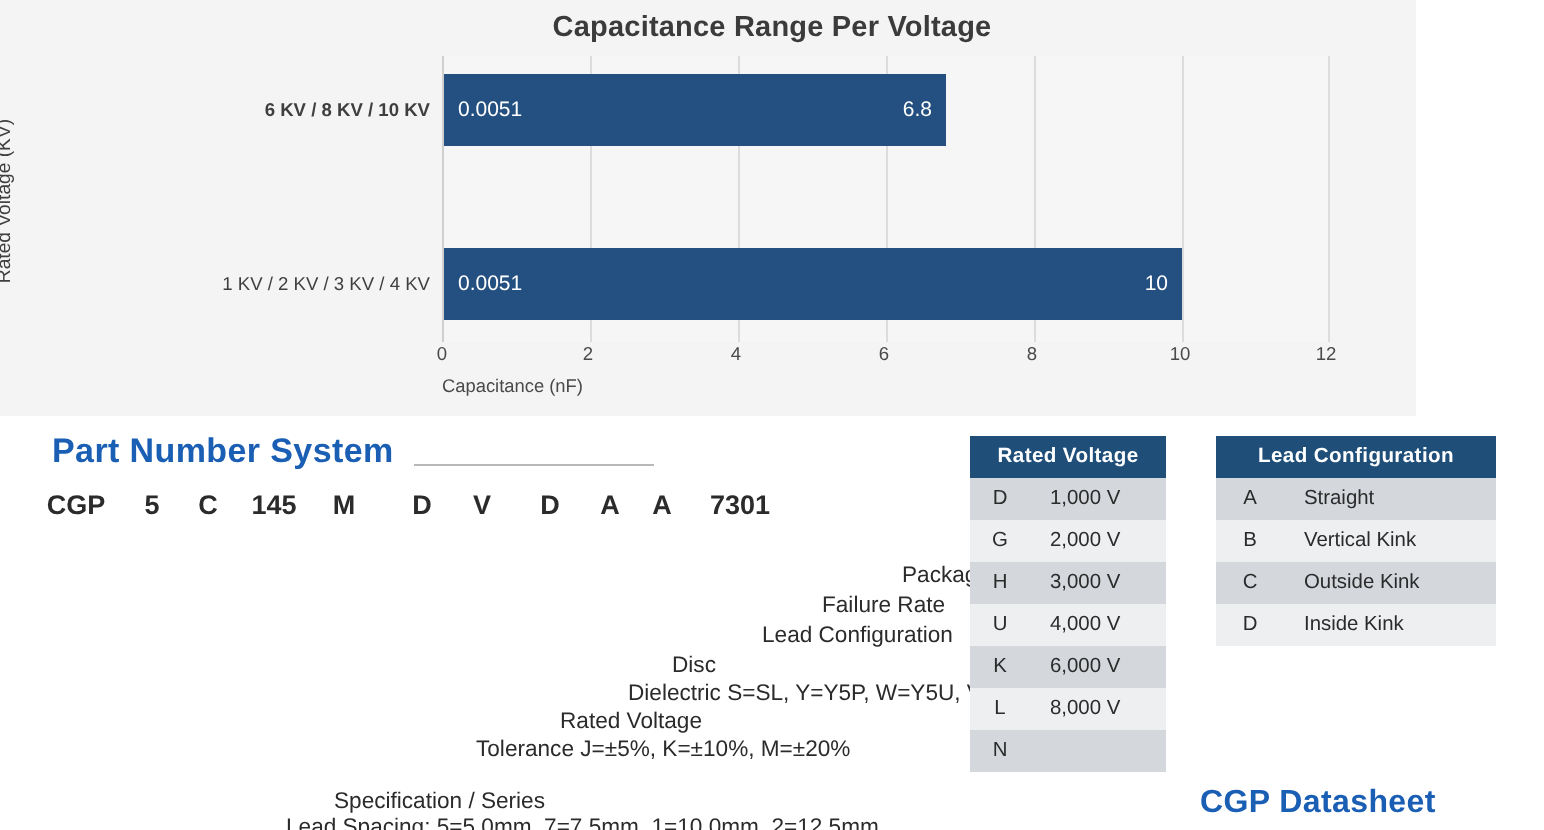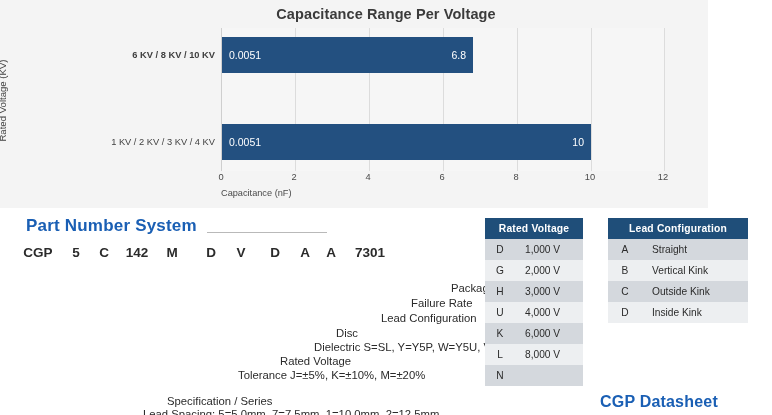--- a/index.html
+++ b/index.html
@@ -145,21 +145,21 @@
 
 <div id="pns">
 
   <div id="pns-title">Part Number System</div>
   <div id="pns-rule"></div>
 
   <div id="tokens">
     <span class="token" style="left:38px;">CGP</span>
     <span class="token" style="left:76px;">5</span>
     <span class="token" style="left:104px;">C</span>
-    <span class="token" style="left:137px;">142</span>
+    <span class="token" style="left:137px;">145</span>
     <span class="token" style="left:172px;">M</span>
     <span class="token" style="left:211px;">D</span>
     <span class="token" style="left:241px;">V</span>
     <span class="token" style="left:275px;">D</span>
     <span class="token" style="left:305px;">A</span>
     <span class="token" style="left:331px;">A</span>
     <span class="token" style="left:370px;">7301</span>
   </div>
 
   <div id="labels">

